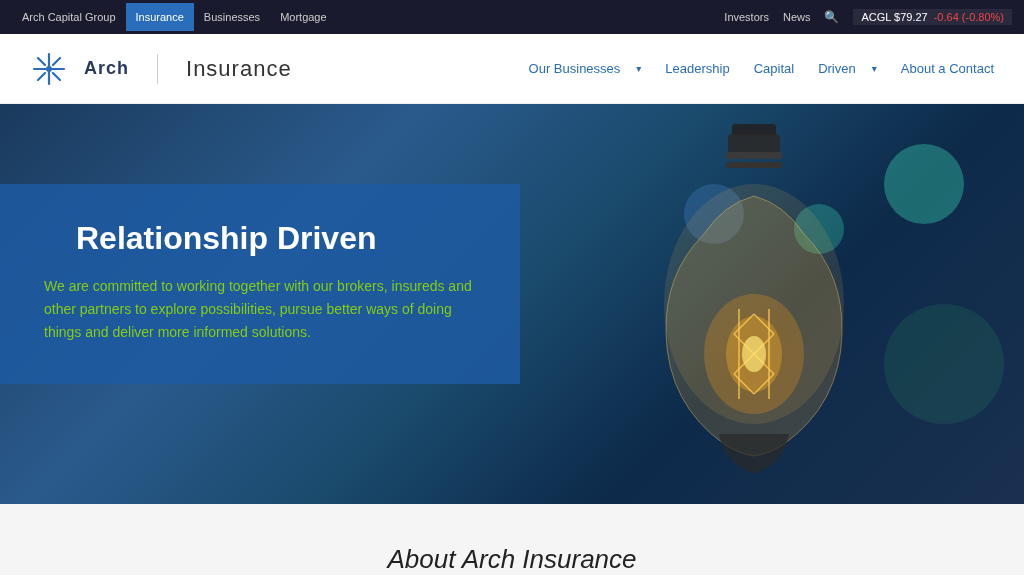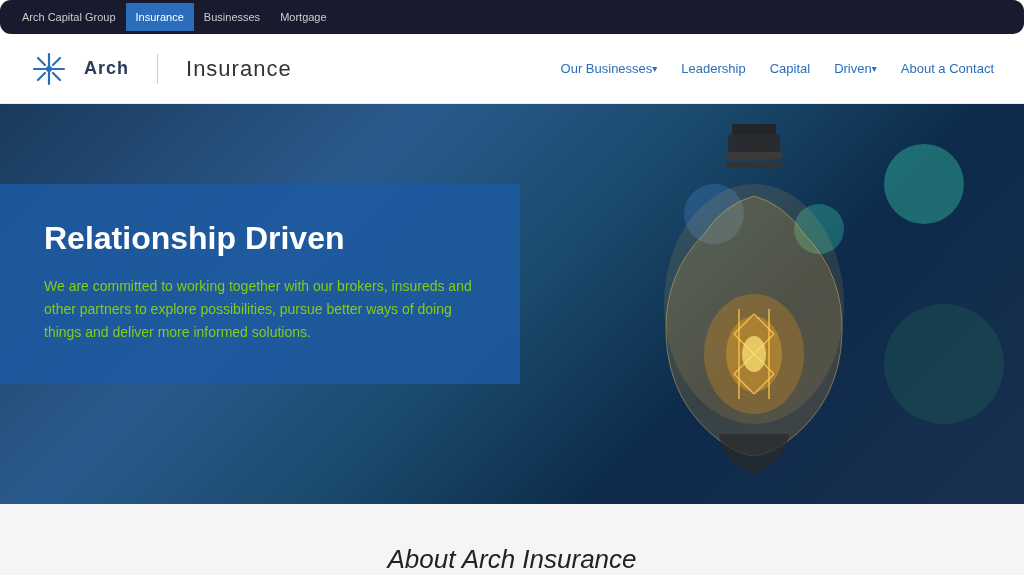--- a/index.html
+++ b/index.html
@@ -6,21 +6,20 @@
     body { font-family: Arial, sans-serif; width: 1024px; overflow-x: hidden; background: #fff; }
 
     
     .top-bar {
       background: #1a1a2e;
       display: flex;
       align-items: center;
       justify-content: space-between;
       height: 28px;
       padding: 17px 12px;
-      border-radius: 11px;
     }
     .top-bar-left { display: flex; gap: 0; }
     .top-bar-left a {
       color: #ccc;
       font-size: 11px;
       text-decoration: none;
       padding: 0 10px;
       line-height: 28px;
     }
     .top-bar-left a.active {
@@ -73,21 +72,21 @@
       font-weight: 300;
       letter-spacing: 1px;
     }
     .main-nav { display: flex; align-items: center; gap: 24px; }
     .main-nav a {
       color: #2a6ebb;
       font-size: 13px;
       text-decoration: none;
       display: flex;
       align-items: center;
-      gap: 0;
+      gap: 16px;
     }
     .chevron { font-size: 10px; color: #2a6ebb; }
 
     
     .hero {
       position: relative;
       width: 1024px;
       height: 400px;
       overflow: hidden;
       background: #1a3a5c;
@@ -126,20 +125,21 @@
       top: 80px;
       width: 520px;
       background: rgba(30, 90, 160, 0.88);
       padding: 36px 44px 40px 44px;
     }
     .hero-title {
       color: #fff;
       font-size: 32px;
       font-weight: bold;
       margin-bottom: 18px;
+      margin-left: 32px;
     }
     .hero-desc {
       color: #84cc16;
       font-size: 14px;
       line-height: 1.65;
     }
 
     
     .about-section {
       background: #f5f5f5;
@@ -156,20 +156,29 @@
   </style>
 </head>
 <body>
 
 <div class="top-bar">
   <div class="top-bar-left">
     <a href="#">Arch Capital Group</a>
     <a href="#" class="active">Insurance</a>
     <a href="#">Businesses</a>
     <a href="#">Mortgage</a>
+  </div>
+  <div class="top-bar-right">
+    <a href="#">Investors</a>
+    <a href="#">News</a>
+    <span class="top-bar-search">🔍</span>
+    <div class="stock-badge">
+      <span>ACGL $79.27</span>
+      <span class="stock-change">-0.64 (-0.80%)</span>
+    </div>
   </div>
 </div>
 
 <div class="header">
   <div class="logo-area">
 
     <svg class="logo-icon" viewBox="0 0 38 38" fill="none" xmlns="http://www.w3.org/2000/svg">
       <g>
         <line x1="19" y1="4" x2="19" y2="16" stroke="#2a6ebb" stroke-width="2.2" stroke-linecap="round"></line>
         <line x1="19" y1="22" x2="19" y2="34" stroke="#2a6ebb" stroke-width="2.2" stroke-linecap="round"></line>

